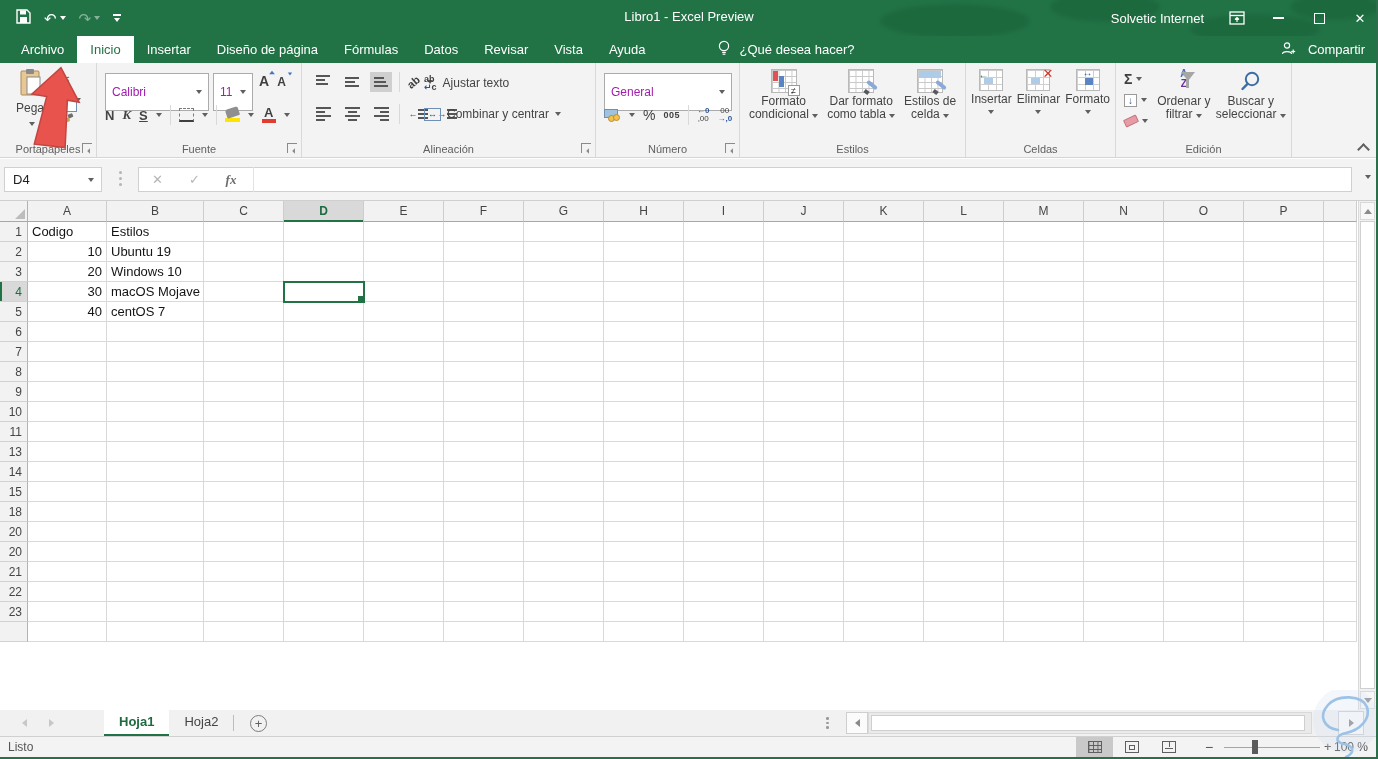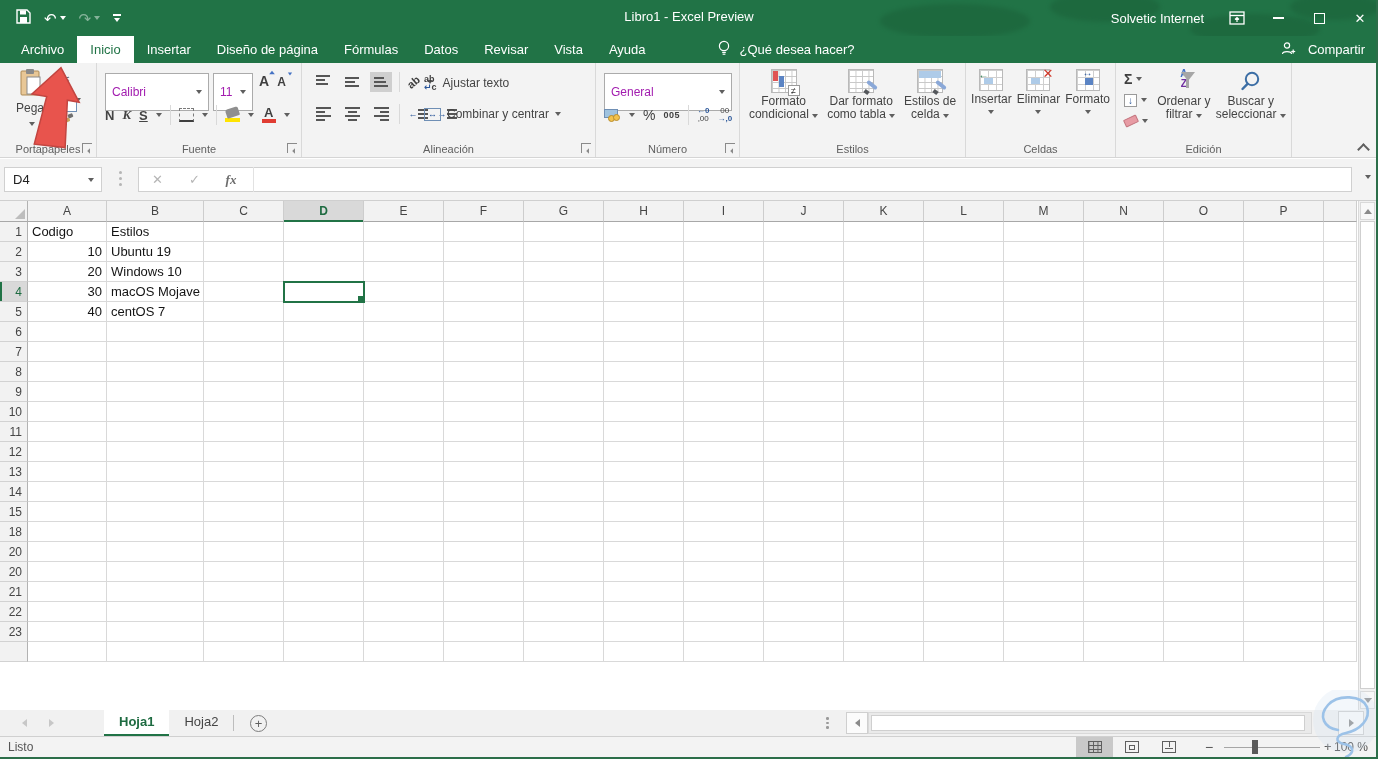--- a/index.html
+++ b/index.html
@@ -821,40 +821,20 @@
           <div class="cell" style="width: 80px;"></div>
           <div class="cell" style="width: 80px;"></div>
           <div class="cell" style="width: 80px;"></div>
           <div class="cell" style="width: 80px;"></div>
           <div class="cell" style="width: 80px;"></div>
           <div class="cell" style="width: 80px;"></div>
           <div class="cell" style="width: 80px;"></div>
           <div class="cell" style="width: 33px;"></div>
         </div>
         <div class="grow">
-          <div class="rh">12</div>
-          <div class="cell" style="width: 79px;"></div>
-          <div class="cell" style="width: 97px;"></div>
-          <div class="cell" style="width: 80px;"></div>
-          <div class="cell" style="width: 80px;"></div>
-          <div class="cell" style="width: 80px;"></div>
-          <div class="cell" style="width: 80px;"></div>
-          <div class="cell" style="width: 80px;"></div>
-          <div class="cell" style="width: 80px;"></div>
-          <div class="cell" style="width: 80px;"></div>
-          <div class="cell" style="width: 80px;"></div>
-          <div class="cell" style="width: 80px;"></div>
-          <div class="cell" style="width: 80px;"></div>
-          <div class="cell" style="width: 80px;"></div>
-          <div class="cell" style="width: 80px;"></div>
-          <div class="cell" style="width: 80px;"></div>
-          <div class="cell" style="width: 80px;"></div>
-          <div class="cell" style="width: 33px;"></div>
-        </div>
-        <div class="grow">
           <div class="rh">13</div>
           <div class="cell" style="width: 79px;"></div>
           <div class="cell" style="width: 97px;"></div>
           <div class="cell" style="width: 80px;"></div>
           <div class="cell" style="width: 80px;"></div>
           <div class="cell" style="width: 80px;"></div>
           <div class="cell" style="width: 80px;"></div>
           <div class="cell" style="width: 80px;"></div>
           <div class="cell" style="width: 80px;"></div>
           <div class="cell" style="width: 80px;"></div>

